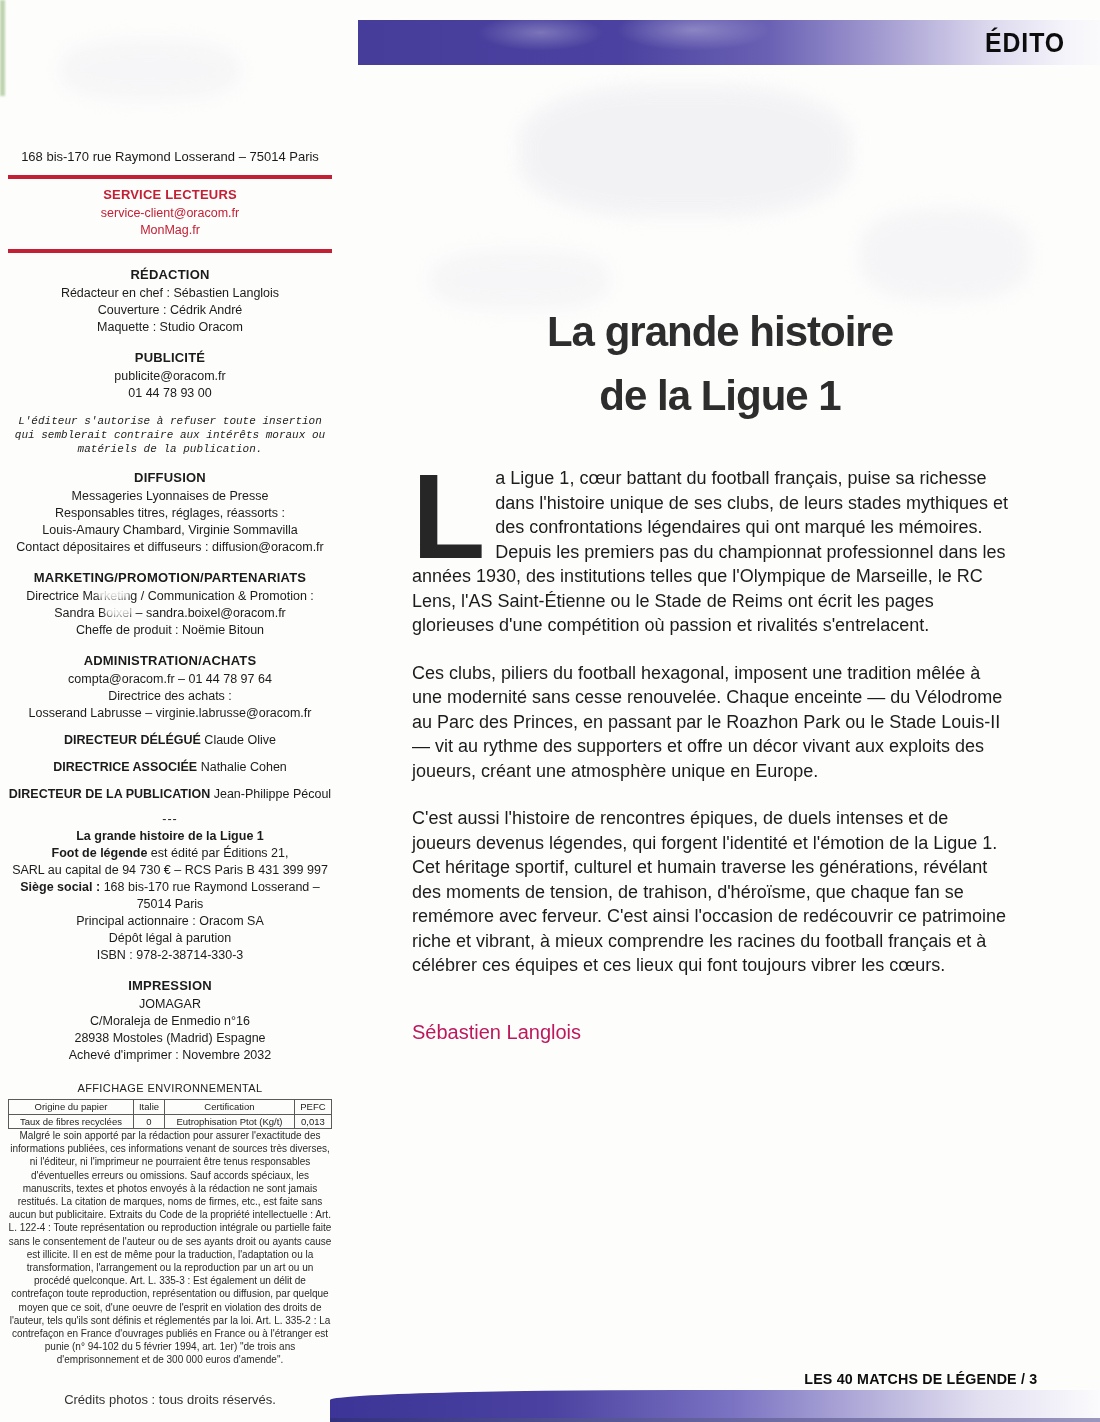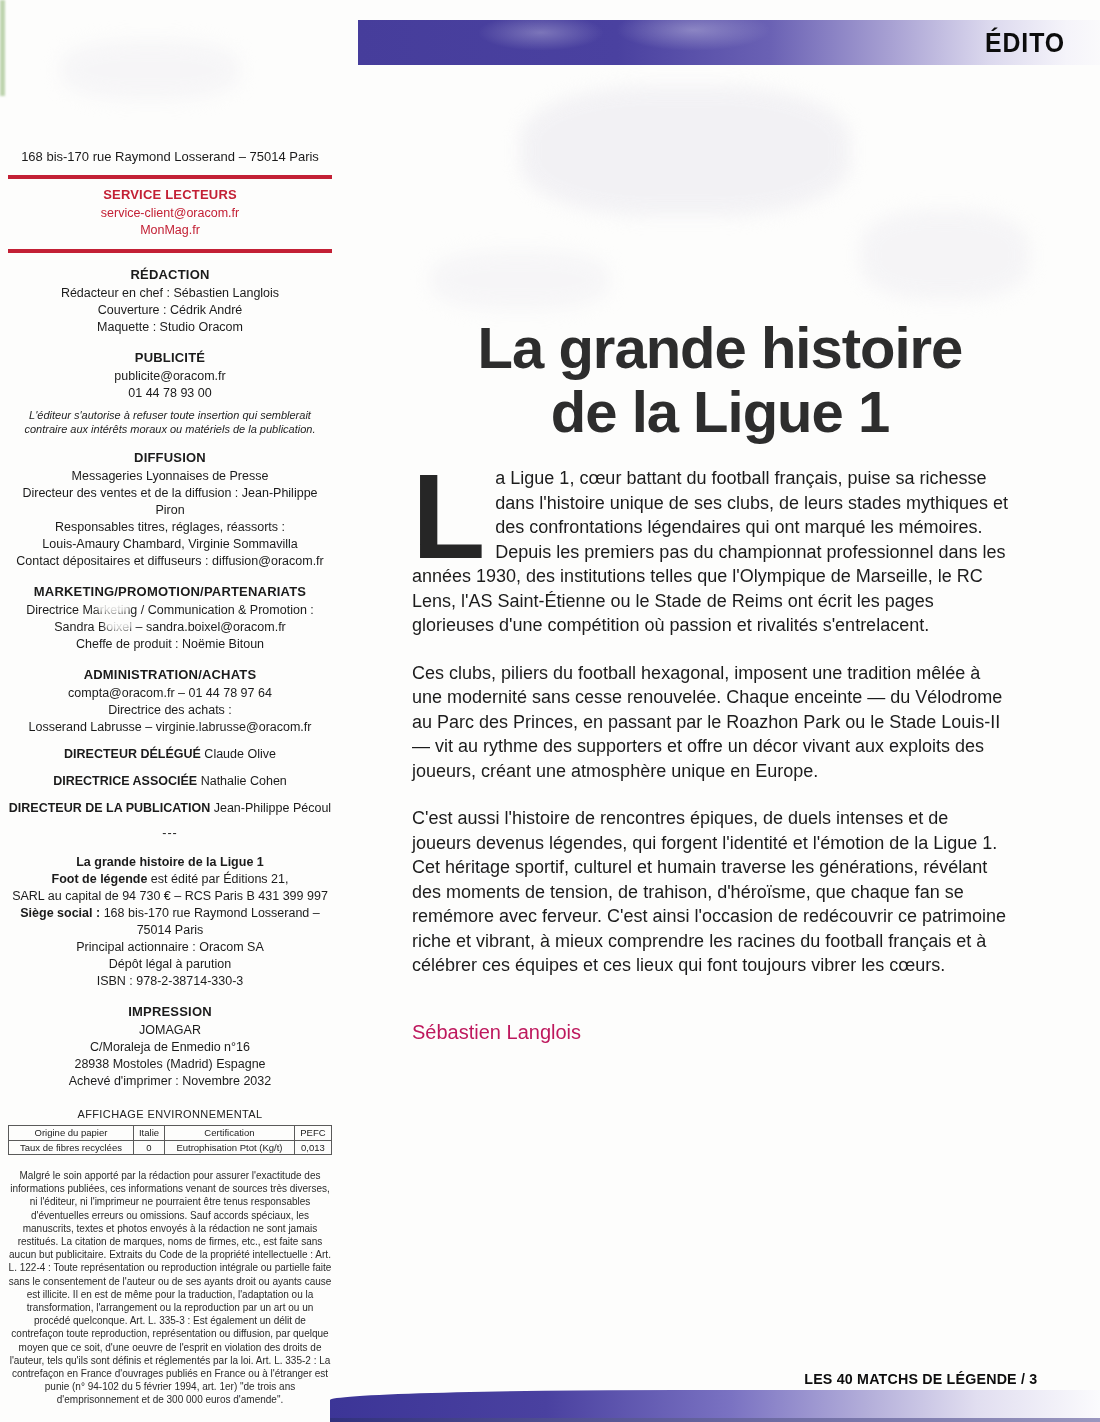--- a/index.html
+++ b/index.html
@@ -34,40 +34,40 @@
   
   .masthead{
     position:absolute;left:8px;top:148px;width:324px;text-align:center;
     font-size:12.5px;line-height:17px;color:#1b1b1b;
   }
   .mh-address{font-size:13px;}
   .rule{height:4px;background:#c32035;margin:10px 0 7px;}
   .red{color:#c32035;}
   .mh-h{font-weight:bold;font-size:13px;margin:13px 0 2px;letter-spacing:.2px;}
   .mh-h.first{margin-top:1px;}
-  .mh-note{font-style:italic;font-size:11px;line-height:14px;margin-top:6px;color:#222;}
+  .mh-note{font-style:italic;font-size:11px;line-height:14px;margin-top:12px;color:#222;font-family:Liberation Mono, monospace;}
   .dir-line{margin-top:10px;}
   .dir-role{font-weight:bold;}
   .sep{margin-top:8px;letter-spacing:1px;}
-  .b{font-weight:bold;margin-top:12px;}
+  .b{font-weight:bold;}
   .marketing{position:relative;}
   .smudge{position:absolute;background:rgba(253,253,252,.85);filter:blur(2px);border-radius:50%;}
   .s1{left:88px;top:18px;width:34px;height:13px;}
   .s2{left:96px;top:35px;width:30px;height:13px;}
 
   .env-title{font-size:11px;margin-top:16px;letter-spacing:.4px;color:#222;}
   table.env{width:100%;border-collapse:collapse;font-size:9.5px;margin-top:2px;color:#222;}
   table.env td{border:1px solid #5a5a5a;padding:1px 3px;line-height:11.5px;}
-  .legal{font-size:10px;line-height:13.2px;margin-top:14px;color:#2a2a2a;}
+  .legal{font-size:10px;line-height:13.2px;color:#2a2a2a;}
   .credits{font-size:13px;margin-top:24px;color:#333;}
 
   
   .title{
-    position:absolute;left:370px;top:316px;width:700px;text-align:center;
-    font-weight:bold;font-size:58px;line-height:64px;letter-spacing:-1px;color:#2d2d2d;
+    position:absolute;left:370px;top:300px;width:700px;text-align:center;
+    font-weight:bold;font-size:42px;line-height:64px;letter-spacing:-1px;color:#2d2d2d;
   }
   .article{
     position:absolute;left:412px;top:466px;width:600px;
     font-size:18px;line-height:24.5px;color:#1c1c1c;
   }
   .article p{margin:0 0 23px;}
   .dropcap{
     float:left;font-weight:bold;font-size:120px;line-height:86px;
     margin:7px 10px 2px 0;color:#262626;
   }
@@ -124,21 +124,20 @@
   <div>
     <div class="mh-h">PUBLICITÉ</div>
     <div class="mh-line">publicite@oracom.fr</div>
     <div class="mh-line">01 44 78 93 00</div>
     <div class="mh-note">L'éditeur s'autorise à refuser toute insertion qui semblerait contraire aux intérêts moraux ou matériels de la publication.</div>
   </div>
 
   <div>
     <div class="mh-h">DIFFUSION</div>
     <div class="mh-line">Messageries Lyonnaises de Presse</div>
-    <div class="mh-line">Directeur des ventes et de la diffusion : Jean-Philippe Piron</div>
     <div class="mh-line">Responsables titres, réglages, réassorts :</div>
     <div class="mh-line">Louis-Amaury Chambard, Virginie Sommavilla</div>
     <div class="mh-line">Contact dépositaires et diffuseurs : diffusion@oracom.fr</div>
   </div>
 
   <div class="marketing">
     <div class="mh-h">MARKETING/PROMOTION/PARTENARIATS</div>
     <div class="mh-line">Directrice Marketing / Communication &amp; Promotion :</div>
     <div class="mh-line">Sandra Boixel – sandra.boixel@oracom.fr</div>
     <div class="mh-line">Cheffe de produit : Noëmie Bitoun</div>

